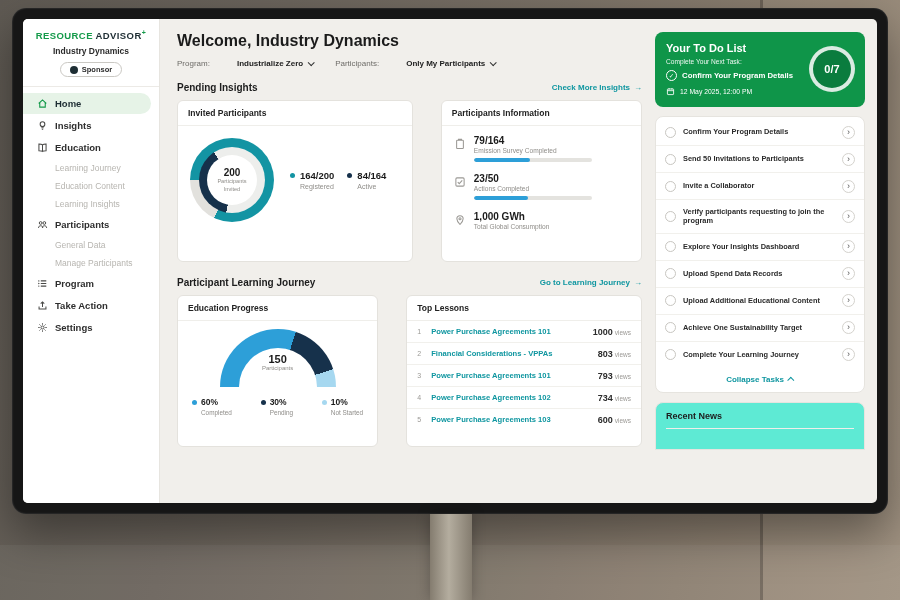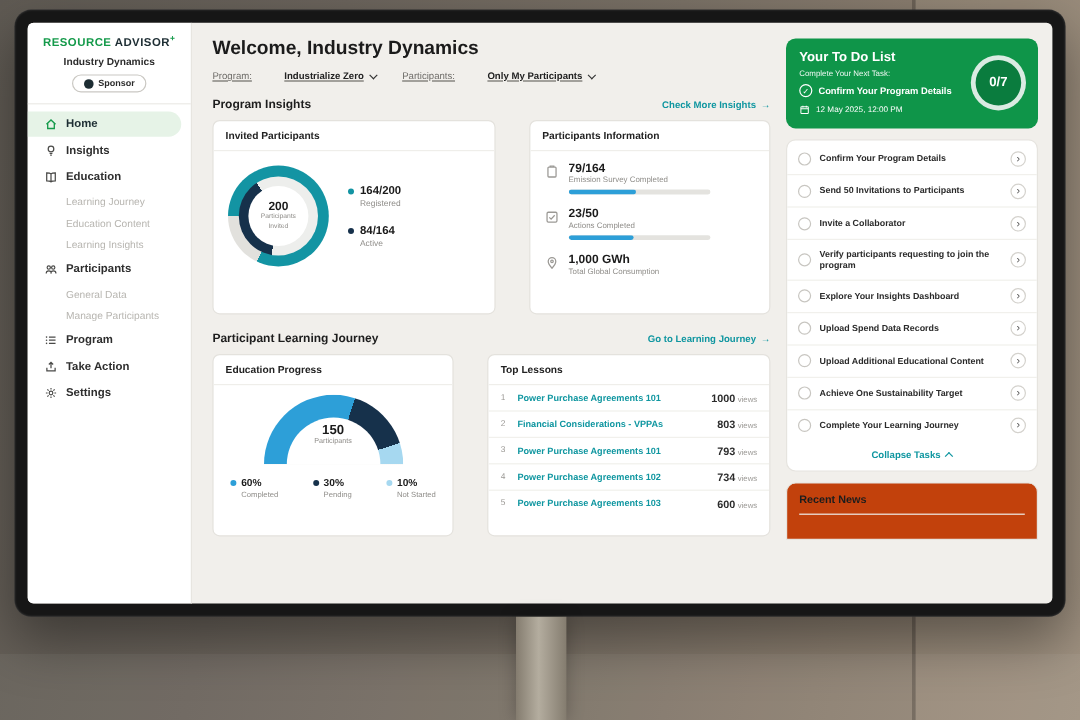--- a/index.html
+++ b/index.html
@@ -38,21 +38,21 @@
     color:#2e2e2e; cursor:pointer; margin:1px 8px 1px 0; }
   .nav-item .nicon { width:11px; height:11px; color:#4a4a48; display:inline-flex; flex-shrink:0; }
   .nav-item.active { background:#e6f3e7; border-radius:0 13px 13px 0; color:#1d2d33; }
   .nav-item.active .nicon { color:#149a4a; }
   .nav-sub { padding:4px 10px 4px 32px; font-size:8.5px; color:#b7b5b0; cursor:pointer; font-weight:normal; }
 
   
   .main { flex:1; padding:13px 13px 8px 17px; min-width:0; display:flex; flex-direction:column; }
   .welcome { font-size:16px; font-weight:bold; color:#1b1b1b; }
   .filters { display:flex; gap:22px; align-items:center; margin:9px 0 11px; font-size:8px; color:#6e6c68; }
-  .filter { display:flex; align-items:flex-end; gap:5px;text-decoration:underline; }
+  .filter { display:flex; align-items:flex-end; gap:5px; }
   .filter .fval { font-weight:bold; color:#222; cursor:pointer; display:inline-flex; align-items:center; gap:5px;padding-left:22px; }
   .chev { width:5px; height:5px; border-right:1.4px solid #333; border-bottom:1.4px solid #333; transform:rotate(45deg) translateY(-1px); display:inline-block; }
 
   .sec-head { display:flex; align-items:center; justify-content:space-between; margin:3px 0 7px; }
   .sec-title { font-size:10px; font-weight:bold; color:#1d1d1d; }
   .sec-link { font-size:8px; font-weight:bold; color:#0f96a0; cursor:pointer; display:inline-flex; gap:4px; align-items:center; }
 
   .cards { display:flex; gap:28px; margin-bottom:12px; }
   .card { background:#fff; border:1px solid #e4e2dd; border-radius:6px; overflow:hidden; }
   .card-h { padding:7px 10px; font-size:8.5px; font-weight:bold; color:#222; border-bottom:1px solid #efeeea; }
@@ -60,21 +60,21 @@
   .invited { flex:1.08; min-height:162px; }
   .invited-body { display:flex; align-items:center; gap:16px; padding:12px 12px; }
   .donut { width:84px; height:84px; border-radius:50%; position:relative; flex-shrink:0;
     background:conic-gradient(from -90deg,#1394a3 0 82%,#e2e1dd 82% 100%); }
   .donut-inner { position:absolute; inset:9px; border-radius:50%;
     background:conic-gradient(from 190deg,#16314b 0 38%,#edeeec 38% 100%); }
   .donut-hole { position:absolute; inset:17px; border-radius:50%; background:#fff;
     display:flex; flex-direction:column; align-items:center; justify-content:center; text-align:center; }
   .donut-hole .dv { font-size:10px; font-weight:bold; color:#1b1b1b; }
   .donut-hole .dl { font-size:5.6px; color:#8f8d89; line-height:1.3; }
-  .legend-col { display:flex; flex-direction:column; gap:13px; }
+  .legend-col { display:flex; gap:13px; }
   .leg-item .lv { font-size:9.5px; font-weight:bold; color:#1b1b1b; display:flex; align-items:center; gap:5px; }
   .leg-item .ll { font-size:7px; color:#8f8d89; margin:2px 0 0 10px; }
   .dot { width:5px; height:5px; border-radius:50%; display:inline-block; flex-shrink:0; }
   .dot.teal { background:#1394a3; } .dot.navy { background:#16314b; }
   .dot.blue { background:#2d9fd8; } .dot.lblue { background:#a6d8f0; }
 
   .info { flex:0.92; min-height:162px; }
   .info-body { padding:9px 12px; display:flex; flex-direction:column; gap:11px; }
   .stat { display:flex; gap:8px; }
   .stat .sicon { width:12px; height:14px; color:#9b9995; flex-shrink:0; margin-top:1px; }
@@ -120,21 +120,21 @@
 
   .tasks-card { background:#fff; border:1px solid #e6e4df; border-radius:8px; margin-top:9px; padding:2px 0; }
   .task-row { display:flex; align-items:center; gap:7px; padding:6.5px 9px; border-bottom:1px solid #f1f0ec; cursor:pointer; }
   .task-check { width:11px; height:11px; border:1px solid #c8c6c1; border-radius:50%; flex-shrink:0; }
   .task-label { font-size:7.4px; font-weight:bold; color:#2b2b2b; flex:1; line-height:1.35; }
   .task-go { width:13px; height:13px; border:1px solid #d4d2cd; border-radius:50%; display:flex; align-items:center; justify-content:center;
     font-size:9px; color:#555; flex-shrink:0; padding-bottom:1px; }
   .collapse-row { display:flex; align-items:center; justify-content:center; gap:5px; padding:7px 0 6px; color:#0f96a0; font-size:8px; font-weight:bold; cursor:pointer; }
   .chev-up { width:5px; height:5px; border-right:1.4px solid #0f96a0; border-bottom:1.4px solid #0f96a0; transform:rotate(-135deg) translateY(-1px); display:inline-block; }
 
-  .news-card { background:#c2410c; border:1px solid #e6e4df; border-radius:8px 8px 0 0; margin-top:9px; padding:8px 10px 20px; }
+  .news-card { background:#5eead4; border:1px solid #e6e4df; border-radius:8px 8px 0 0; margin-top:9px; padding:8px 10px 20px; }
   .news-title { font-size:9px; font-weight:bold; color:#1d1d1d; padding-bottom:7px; border-bottom:1px solid #efeeea; }
 </style>
 </head>
 <body>
 
 <div class="wall-seam"></div>
 <div class="wall-right"></div>
 <div class="floor-band"></div>
 
 <div class="monitor">
@@ -238,21 +238,21 @@
         <div class="filter">
           <span>Participants:</span>
           <span class="fval">
             <span>Only My Participants</span>
             <span class="chev"></span>
           </span>
         </div>
       </div>
 
       <div class="sec-head">
-        <span class="sec-title">Program Insights</span>
+        <span class="sec-title">Pending Insights</span>
         <span class="sec-link">
           <span>Check More Insights</span>
           <span>→</span>
         </span>
       </div>
 
       <div class="cards">
         <div class="card invited">
           <div class="card-h">Invited Participants</div>
           <div class="invited-body">

